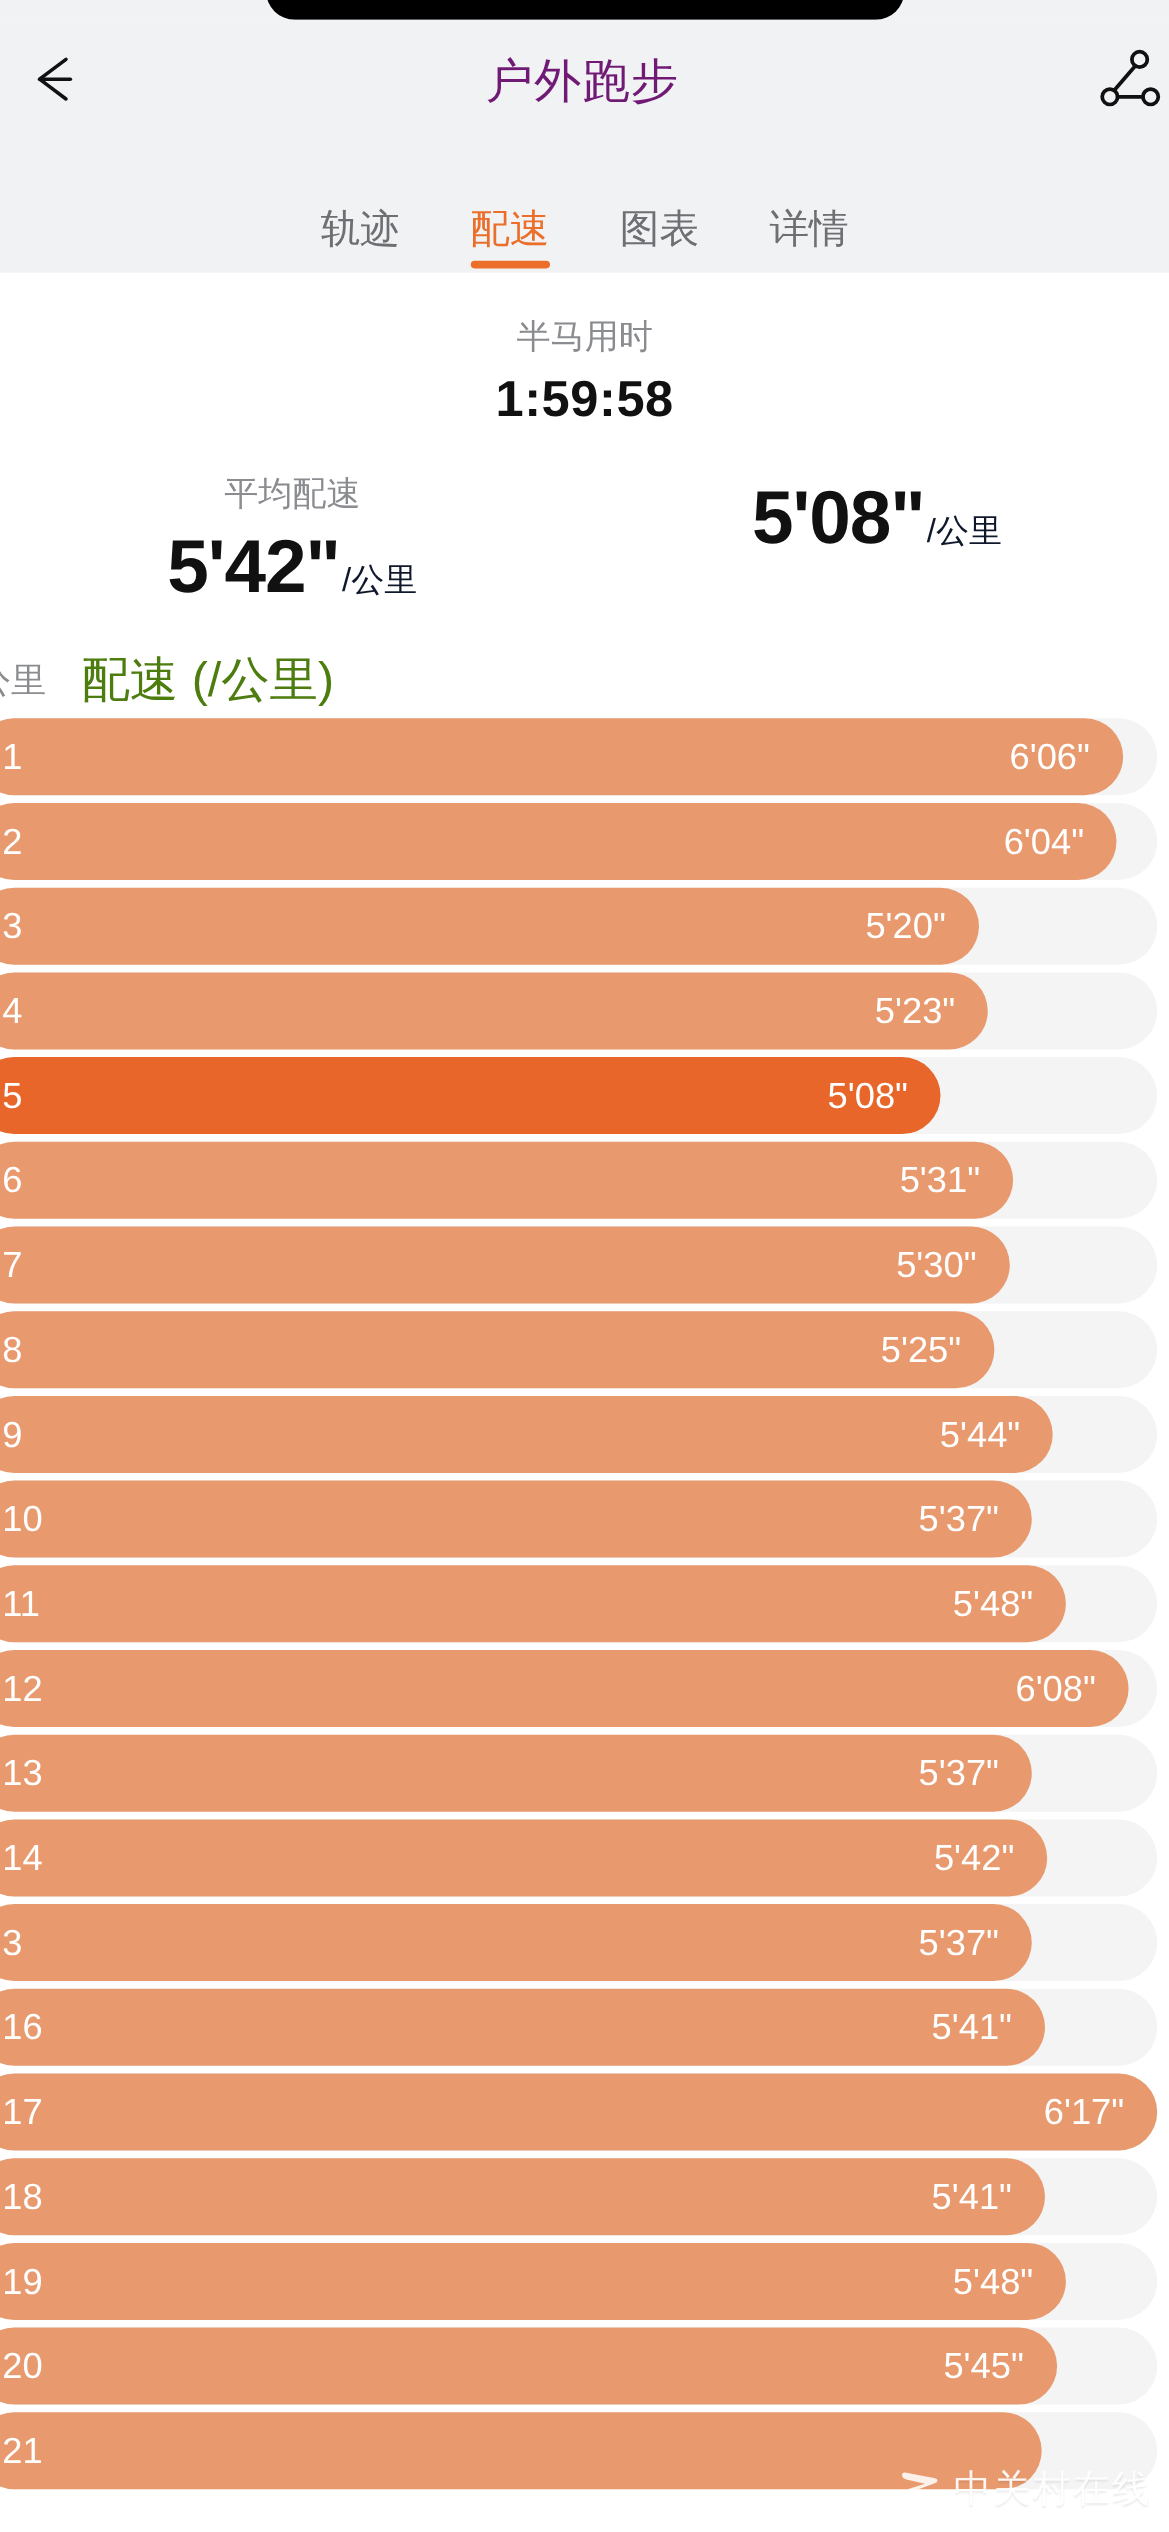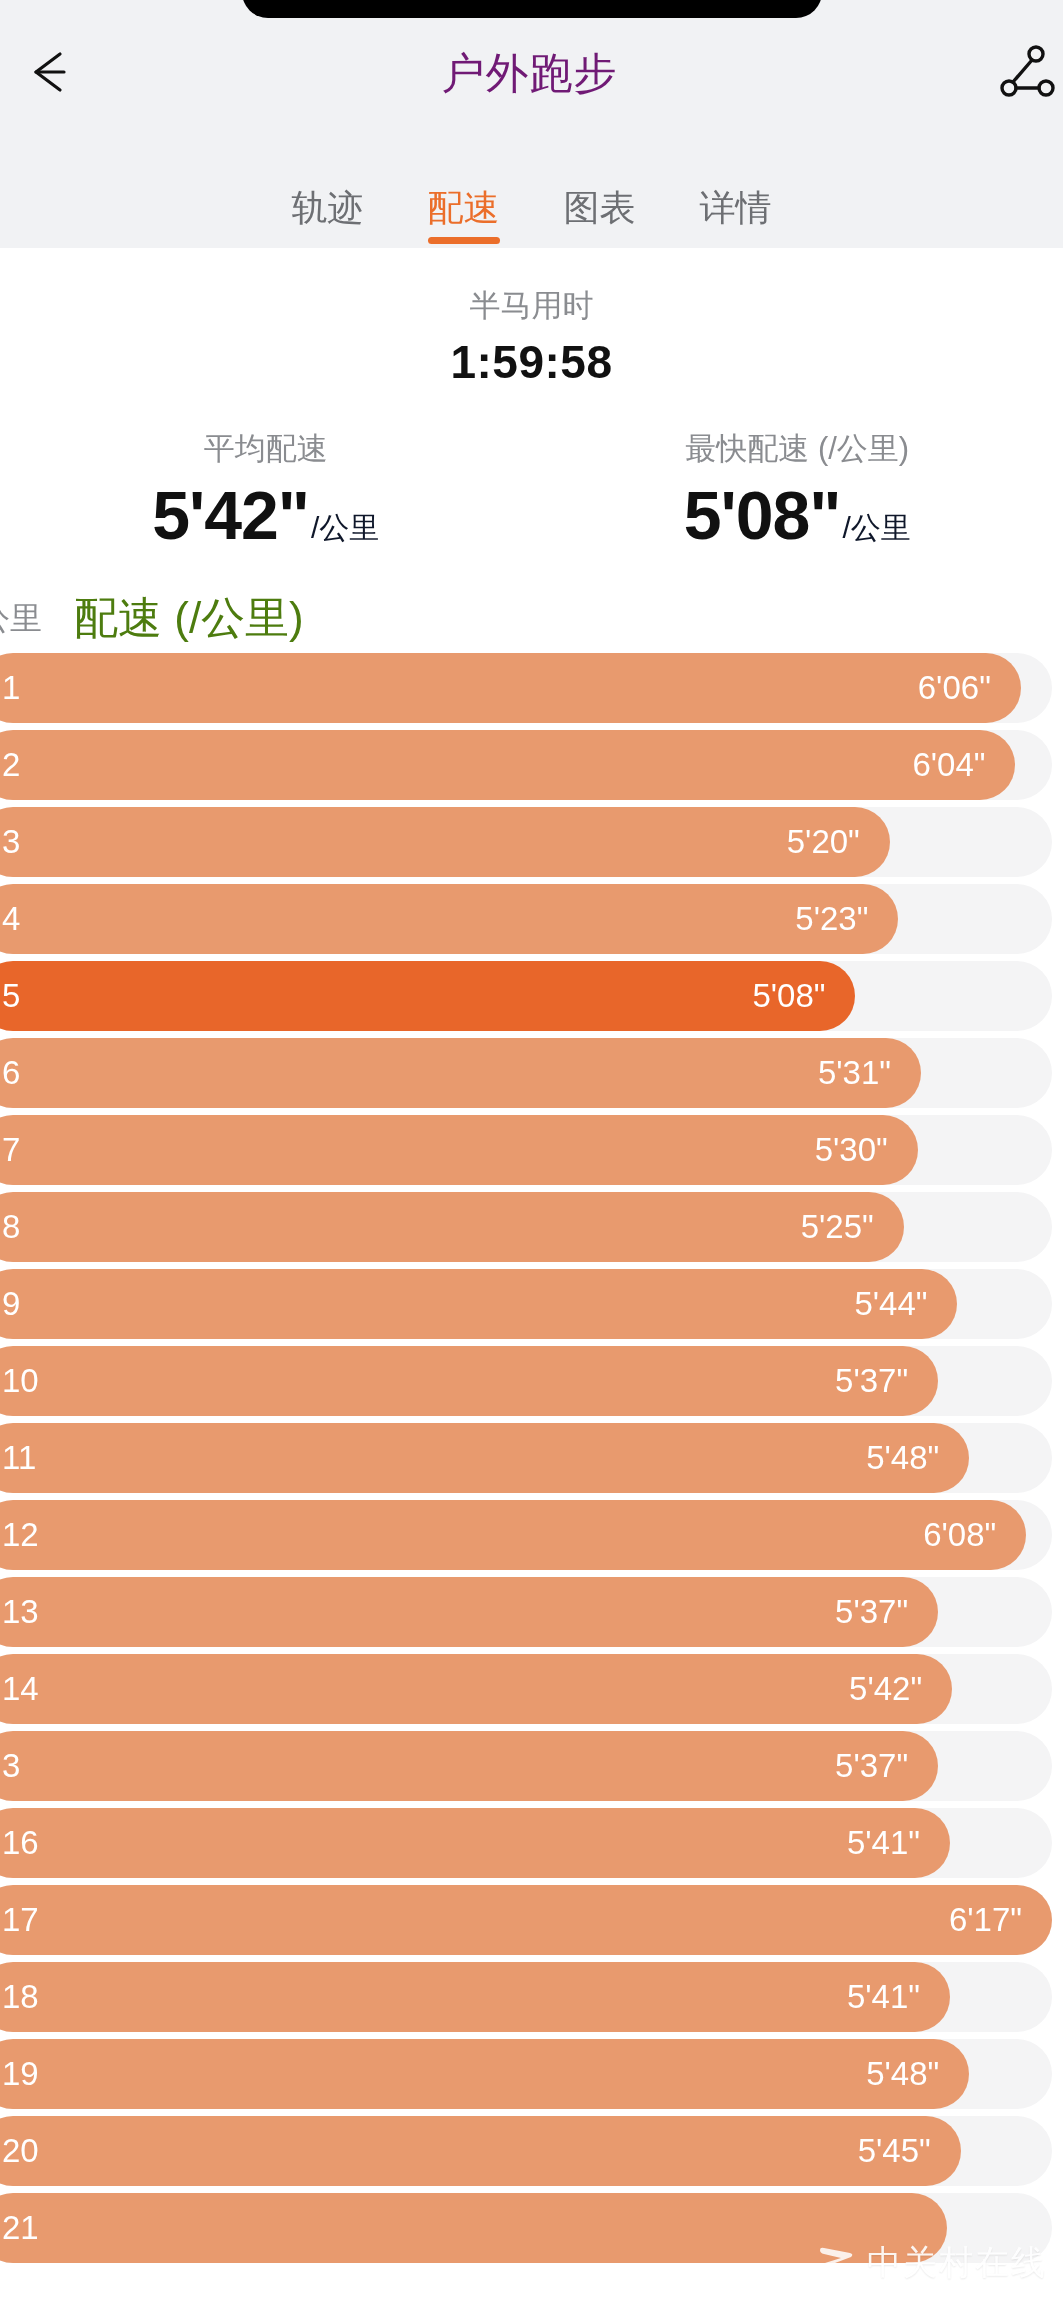--- a/index.html
+++ b/index.html
@@ -306,21 +306,20 @@
 
   <div class="pace-row">
     <div class="pace-col">
       <div class="summary-label">平均配速</div>
       <div class="pace-big">
         <span class="num">5'42"</span>
         <span class="unit">/公里</span>
       </div>
     </div>
     <div class="pace-col">
-      <div class="summary-label">最快配速 (/公里)</div>
       <div class="pace-big">
         <span class="num">5'08"</span>
         <span class="unit">/公里</span>
       </div>
     </div>
   </div>
 </div>
 
 <div class="list-head">
   <span class="col-km">公里</span>

